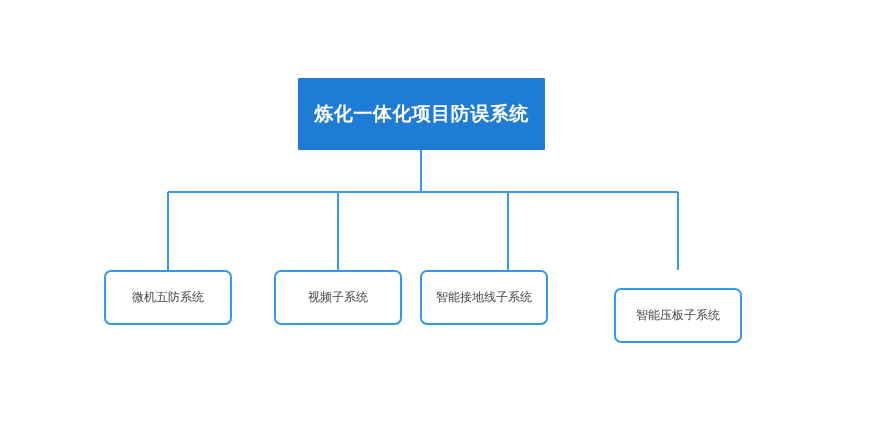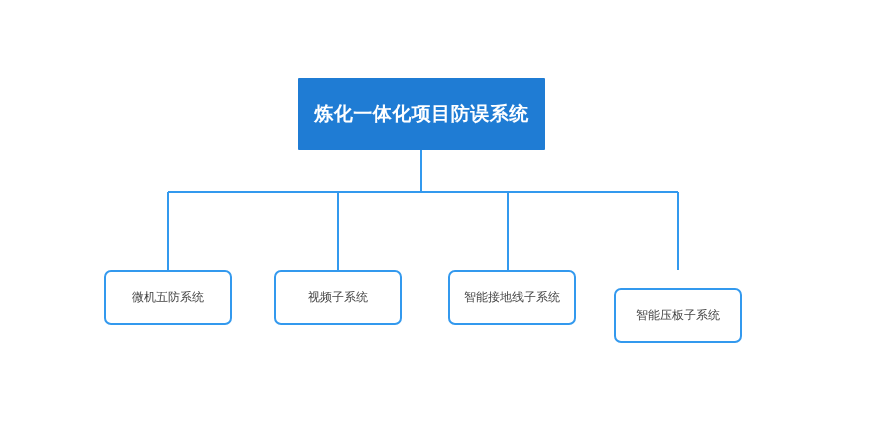--- a/index.html
+++ b/index.html
@@ -59,21 +59,21 @@
   }
   .node-child .node-label {
     color: #444444;
     font-size: 12px;
     font-weight: normal;
     line-height: 1.2;
     white-space: nowrap;
   }
   .child-1 { left: 104px; }
   .child-2 { left: 274px; }
-  .child-3 { left: 448px; font-family: Liberation Serif, serif; }
+  .child-3 { left: 420px; font-family: Liberation Serif, serif; }
   .child-4 { left: 614px; margin-top: 18px; }
 </style>
 </head>
 <body>
 
 <div id="canvas">
 
   <svg id="connector-layer" viewBox="0 0 870 436" width="870" height="436" xmlns="http://www.w3.org/2000/svg">
     <g stroke="#3399EE" stroke-width="2.5" fill="none" shape-rendering="crispEdges">
       <line x1="421" y1="150" x2="421" y2="192"></line>

